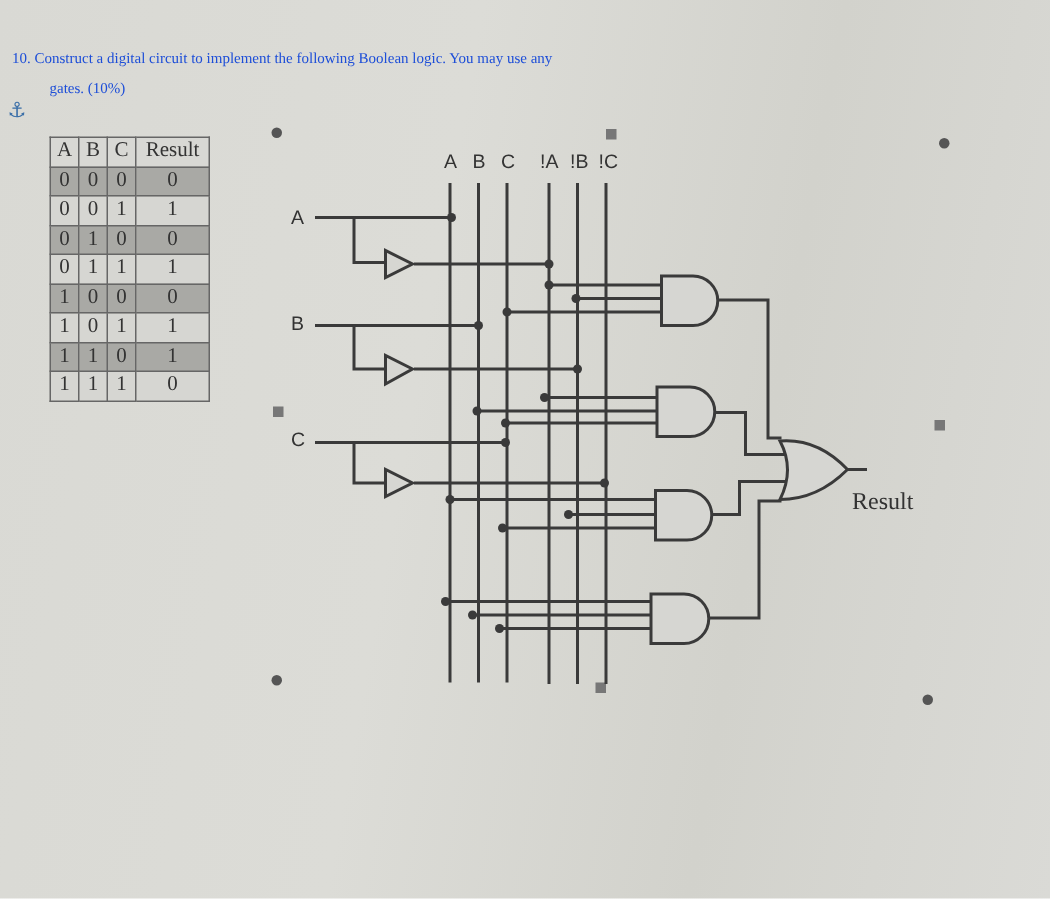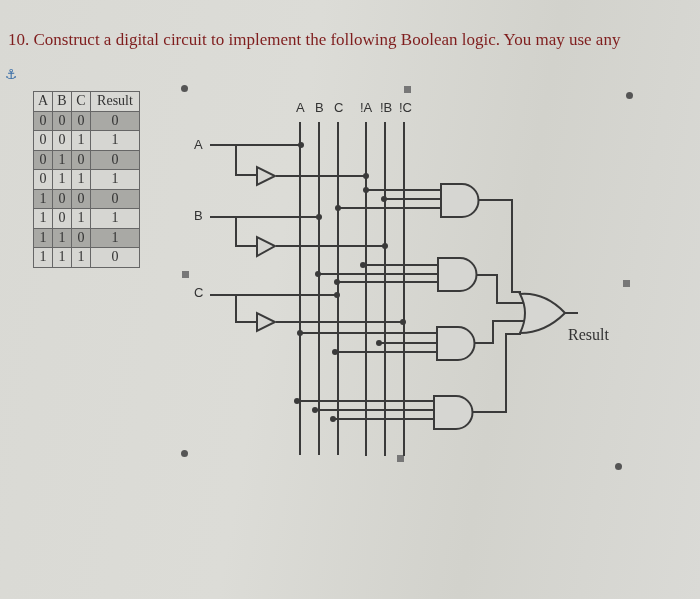--- a/index.html
+++ b/index.html
@@ -4,21 +4,21 @@
 <style>
   html, body { margin:0; padding:0; }
   body {
     width:700px; height:599px; overflow:hidden; position:relative;
     background: linear-gradient(100deg, #d9d9d4 0%, #dcdcd7 40%, #d2d2cc 70%, #dadad6 100%);
     font-family: "Liberation Serif", serif;
     color:#2a2a2a;
   }
   .question {
     position:absolute; left:8px; top:30px; width:660px;
-    font-size:17px; line-height:20px; color:#7f1d1d;
+    font-size:10px; line-height:20px; color:#1d4ed8;
   }
   .question .line2 { display:block; padding-left:25px; }
   .anchor-icon {
     position:absolute; left:5px; top:66px; width:14px; height:16px;
     color:#3b6fa8; font-size:14px; line-height:16px; font-family:"DejaVu Sans", sans-serif;
   }
   table.tt {
     position:absolute; left:33px; top:91px;
     border-collapse:collapse; font-size:14px; color:#333;
     border:1px solid #555;
@@ -46,20 +46,21 @@
     position:absolute; left:568px; top:326px; font-size:16px; color:#333;
     font-family:"Liberation Serif", serif;
   }
 </style>
 </head>
 <body>
 
 <div class="question">
   <span>10.</span>
   <span>Construct a digital circuit to implement the following Boolean logic. You may use any</span>
+  <span class="line2">gates. (10%)</span>
 </div>
 
 <div class="anchor-icon">⚓</div>
 
 <table class="tt">
   <thead>
     <tr>
       <th class="c">A</th>
       <th class="c">B</th>
       <th class="c">C</th>

